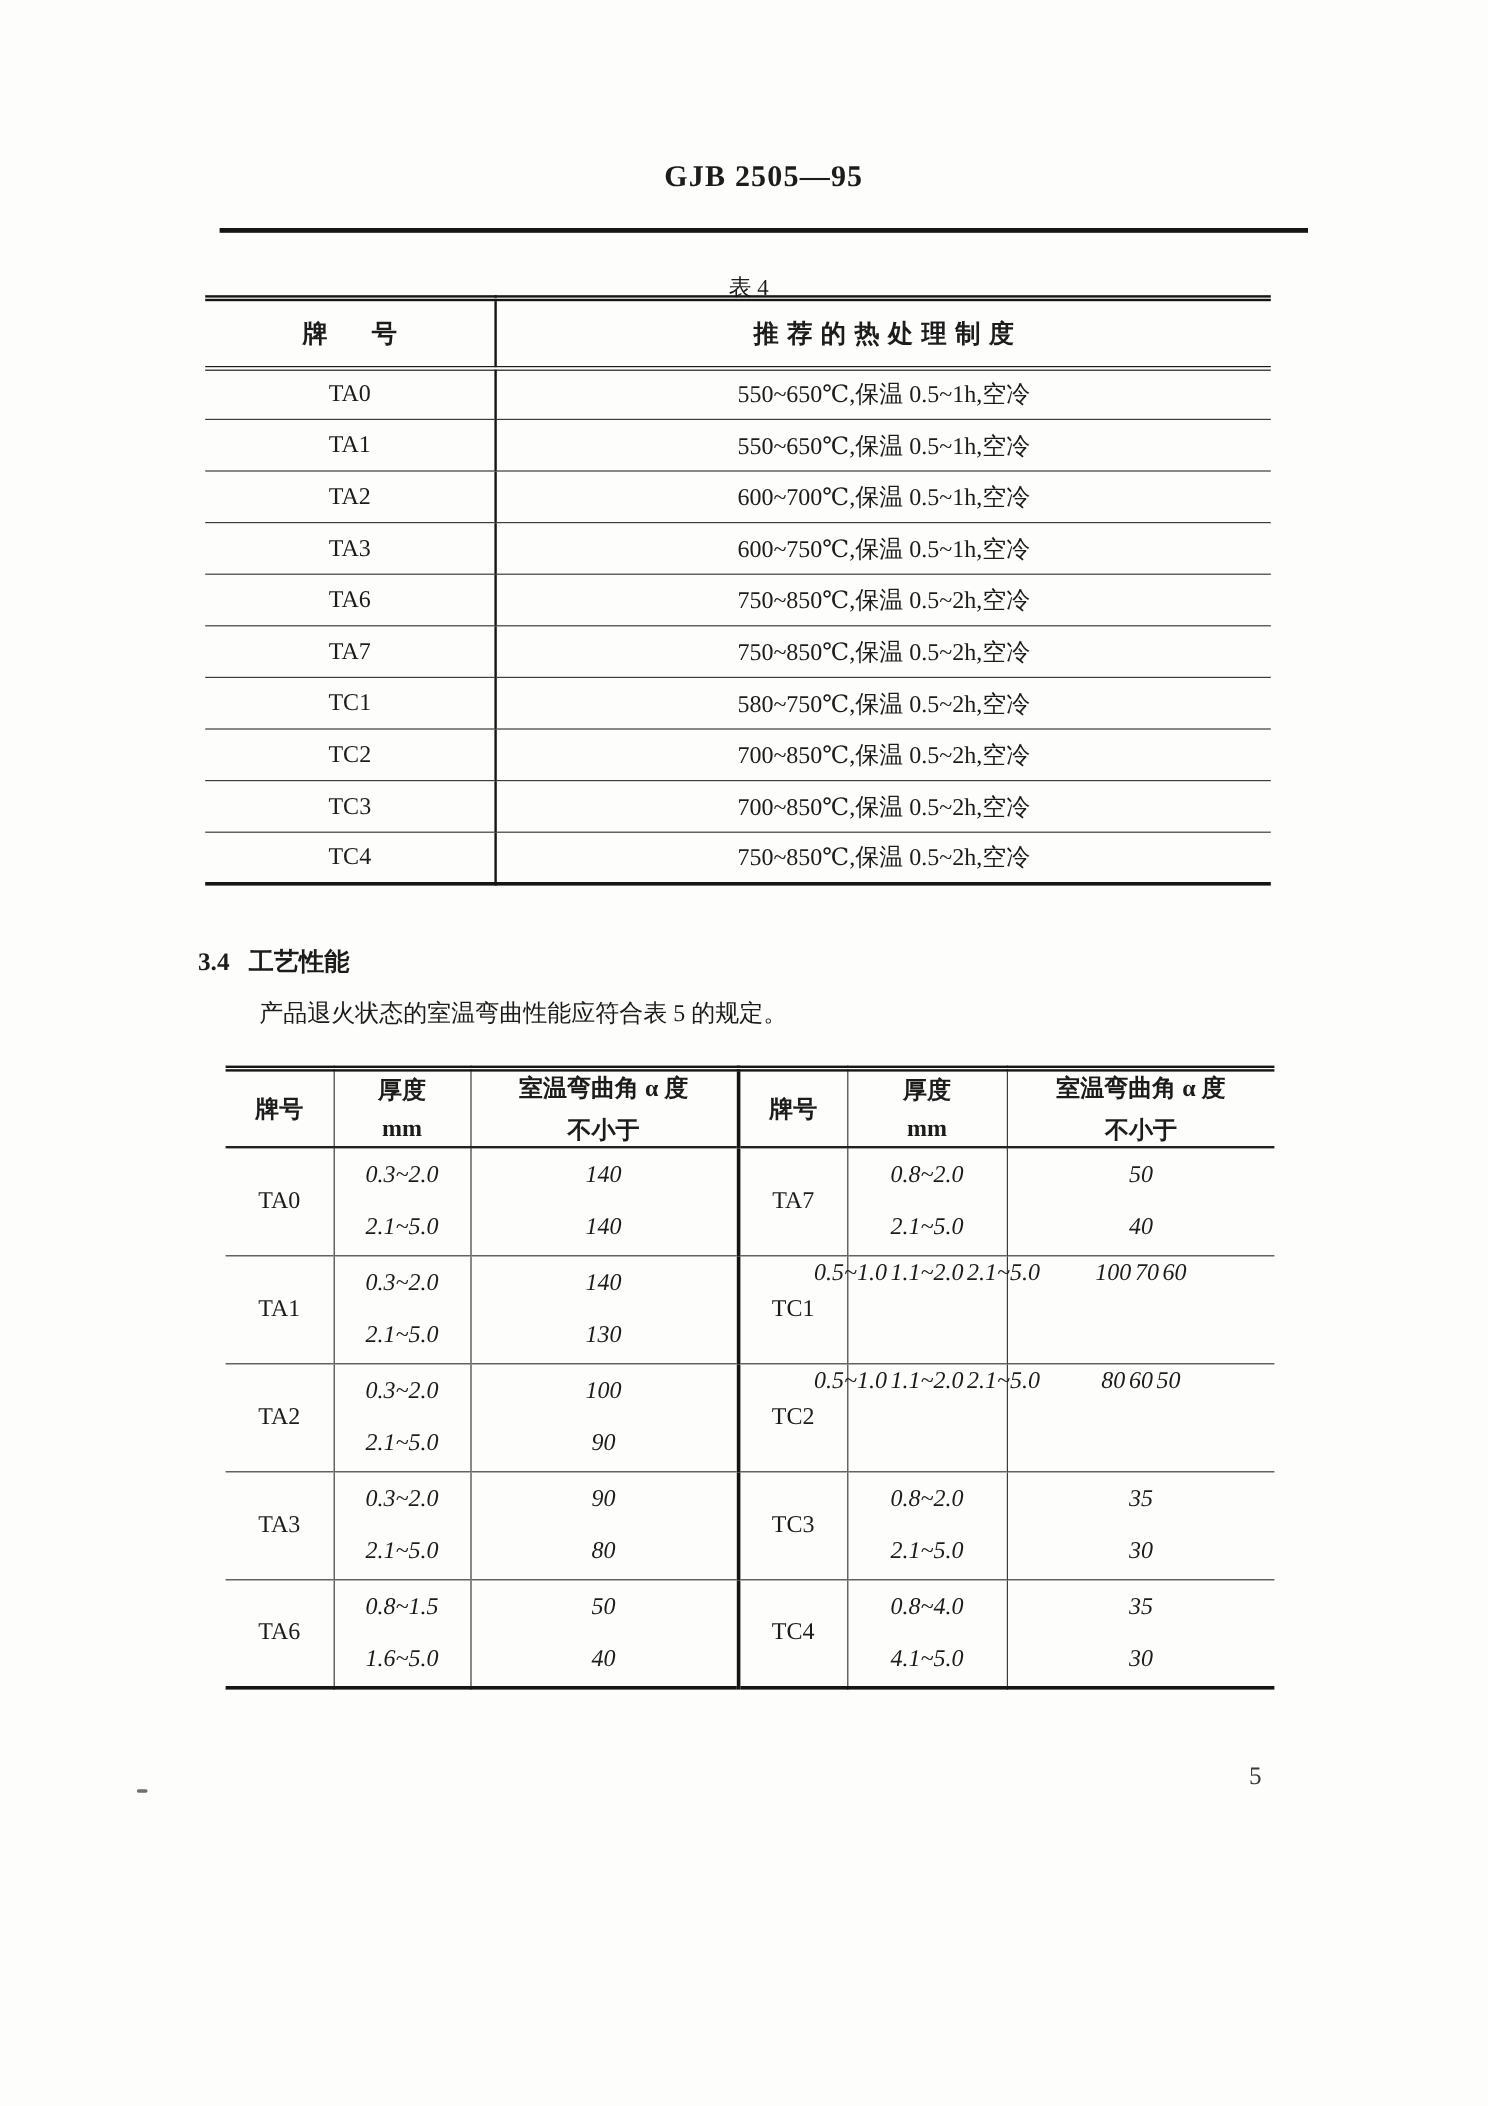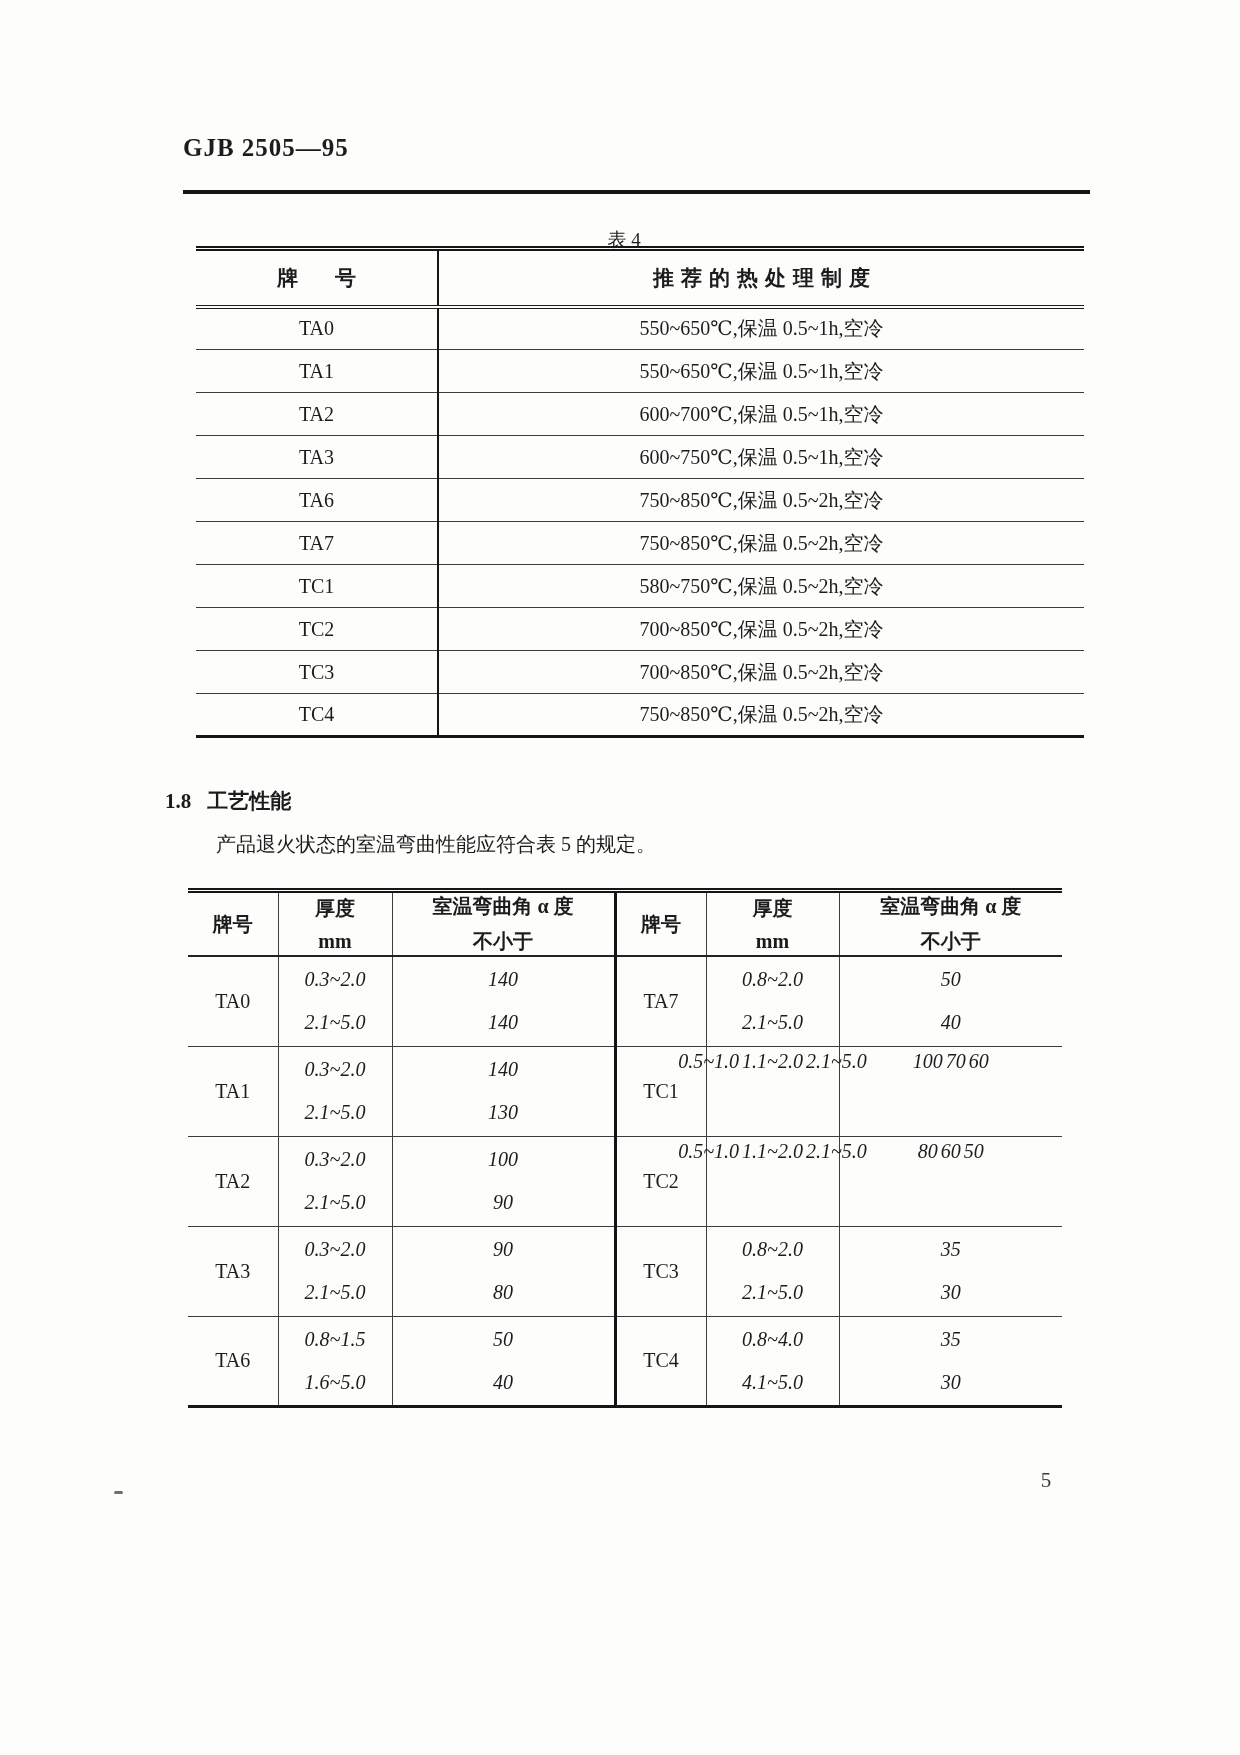--- a/index.html
+++ b/index.html
@@ -6,21 +6,21 @@
   body { background:#ffffff; }
   .page {
     position:relative; width:1240px; height:1755px; background:#fdfdfc;
     font-family:"Liberation Serif","DejaVu Serif",serif;
     color:#1c1c1c; overflow:hidden;
   }
 
   
   .doc-title {
     position:absolute; left:183px; top:134px; width:907px;
-    font-size:25px; font-weight:bold; letter-spacing:1px;
+    text-align:center; font-size:25px; font-weight:bold; letter-spacing:1px;
   }
   .top-rule {
     position:absolute; left:183px; top:190px; width:907px; height:4px;
     background:#161616;
   }
 
   
   .t4-caption {
     position:absolute; left:180px; top:211px; width:888px;
     text-align:center; font-size:19px;margin-top:16px;
@@ -33,21 +33,21 @@
     position:absolute; left:216px; top:831px; font-size:20px;
   }
   .t5-caption {
     position:absolute; left:188px; top:859px; width:874px;
     text-align:center; font-size:19px;
   }
 
   
   table { border-collapse:collapse; table-layout:fixed; }
   .table4 {
-    position:absolute; left:196px; top:246px; width:888px;
+    position:absolute; left:171px; top:246px; width:888px;
     border-top:5px double #161616; border-bottom:3px solid #161616;
   }
   .table4 td, .table4 th { padding:0; text-align:center; vertical-align:middle; }
   .table4 thead tr { height:58px; border-bottom:4px double #1c1c1c; }
   .table4 tbody tr { height:43px; border-bottom:1px solid #3d3d3d; }
   .table4 tbody tr:last-child { border-bottom:none; }
   .table4 .c-grade { border-right:2px solid #161616; font-size:20px; }
   .table4 .c-treat { font-size:20px; }
   .table4 th.c-grade { font-size:21px; font-weight:bold; white-space:pre; }
   .table4 th.c-treat { font-size:21px; font-weight:bold; letter-spacing:7px; text-indent:7px; white-space:nowrap; }
@@ -139,21 +139,21 @@
         <td class="c-treat">700~850℃,保温 0.5~2h,空冷</td>
       </tr>
       <tr>
         <td class="c-grade">TC4</td>
         <td class="c-treat">750~850℃,保温 0.5~2h,空冷</td>
       </tr>
     </tbody>
   </table>
 
   <div class="section-heading">
-    <span class="sec-num">1.8</span><span class="sec-title">工艺性能</span>
+    <span class="sec-num">3.4</span><span class="sec-title">工艺性能</span>
   </div>
   <div class="section-para">产品退火状态的室温弯曲性能应符合表 5 的规定。</div>
 
 
   <table class="table5">
     <colgroup>
       <col style="width:90px">
         <col style="width:114px">
         <col style="width:223px">
       <col style="width:91px">

